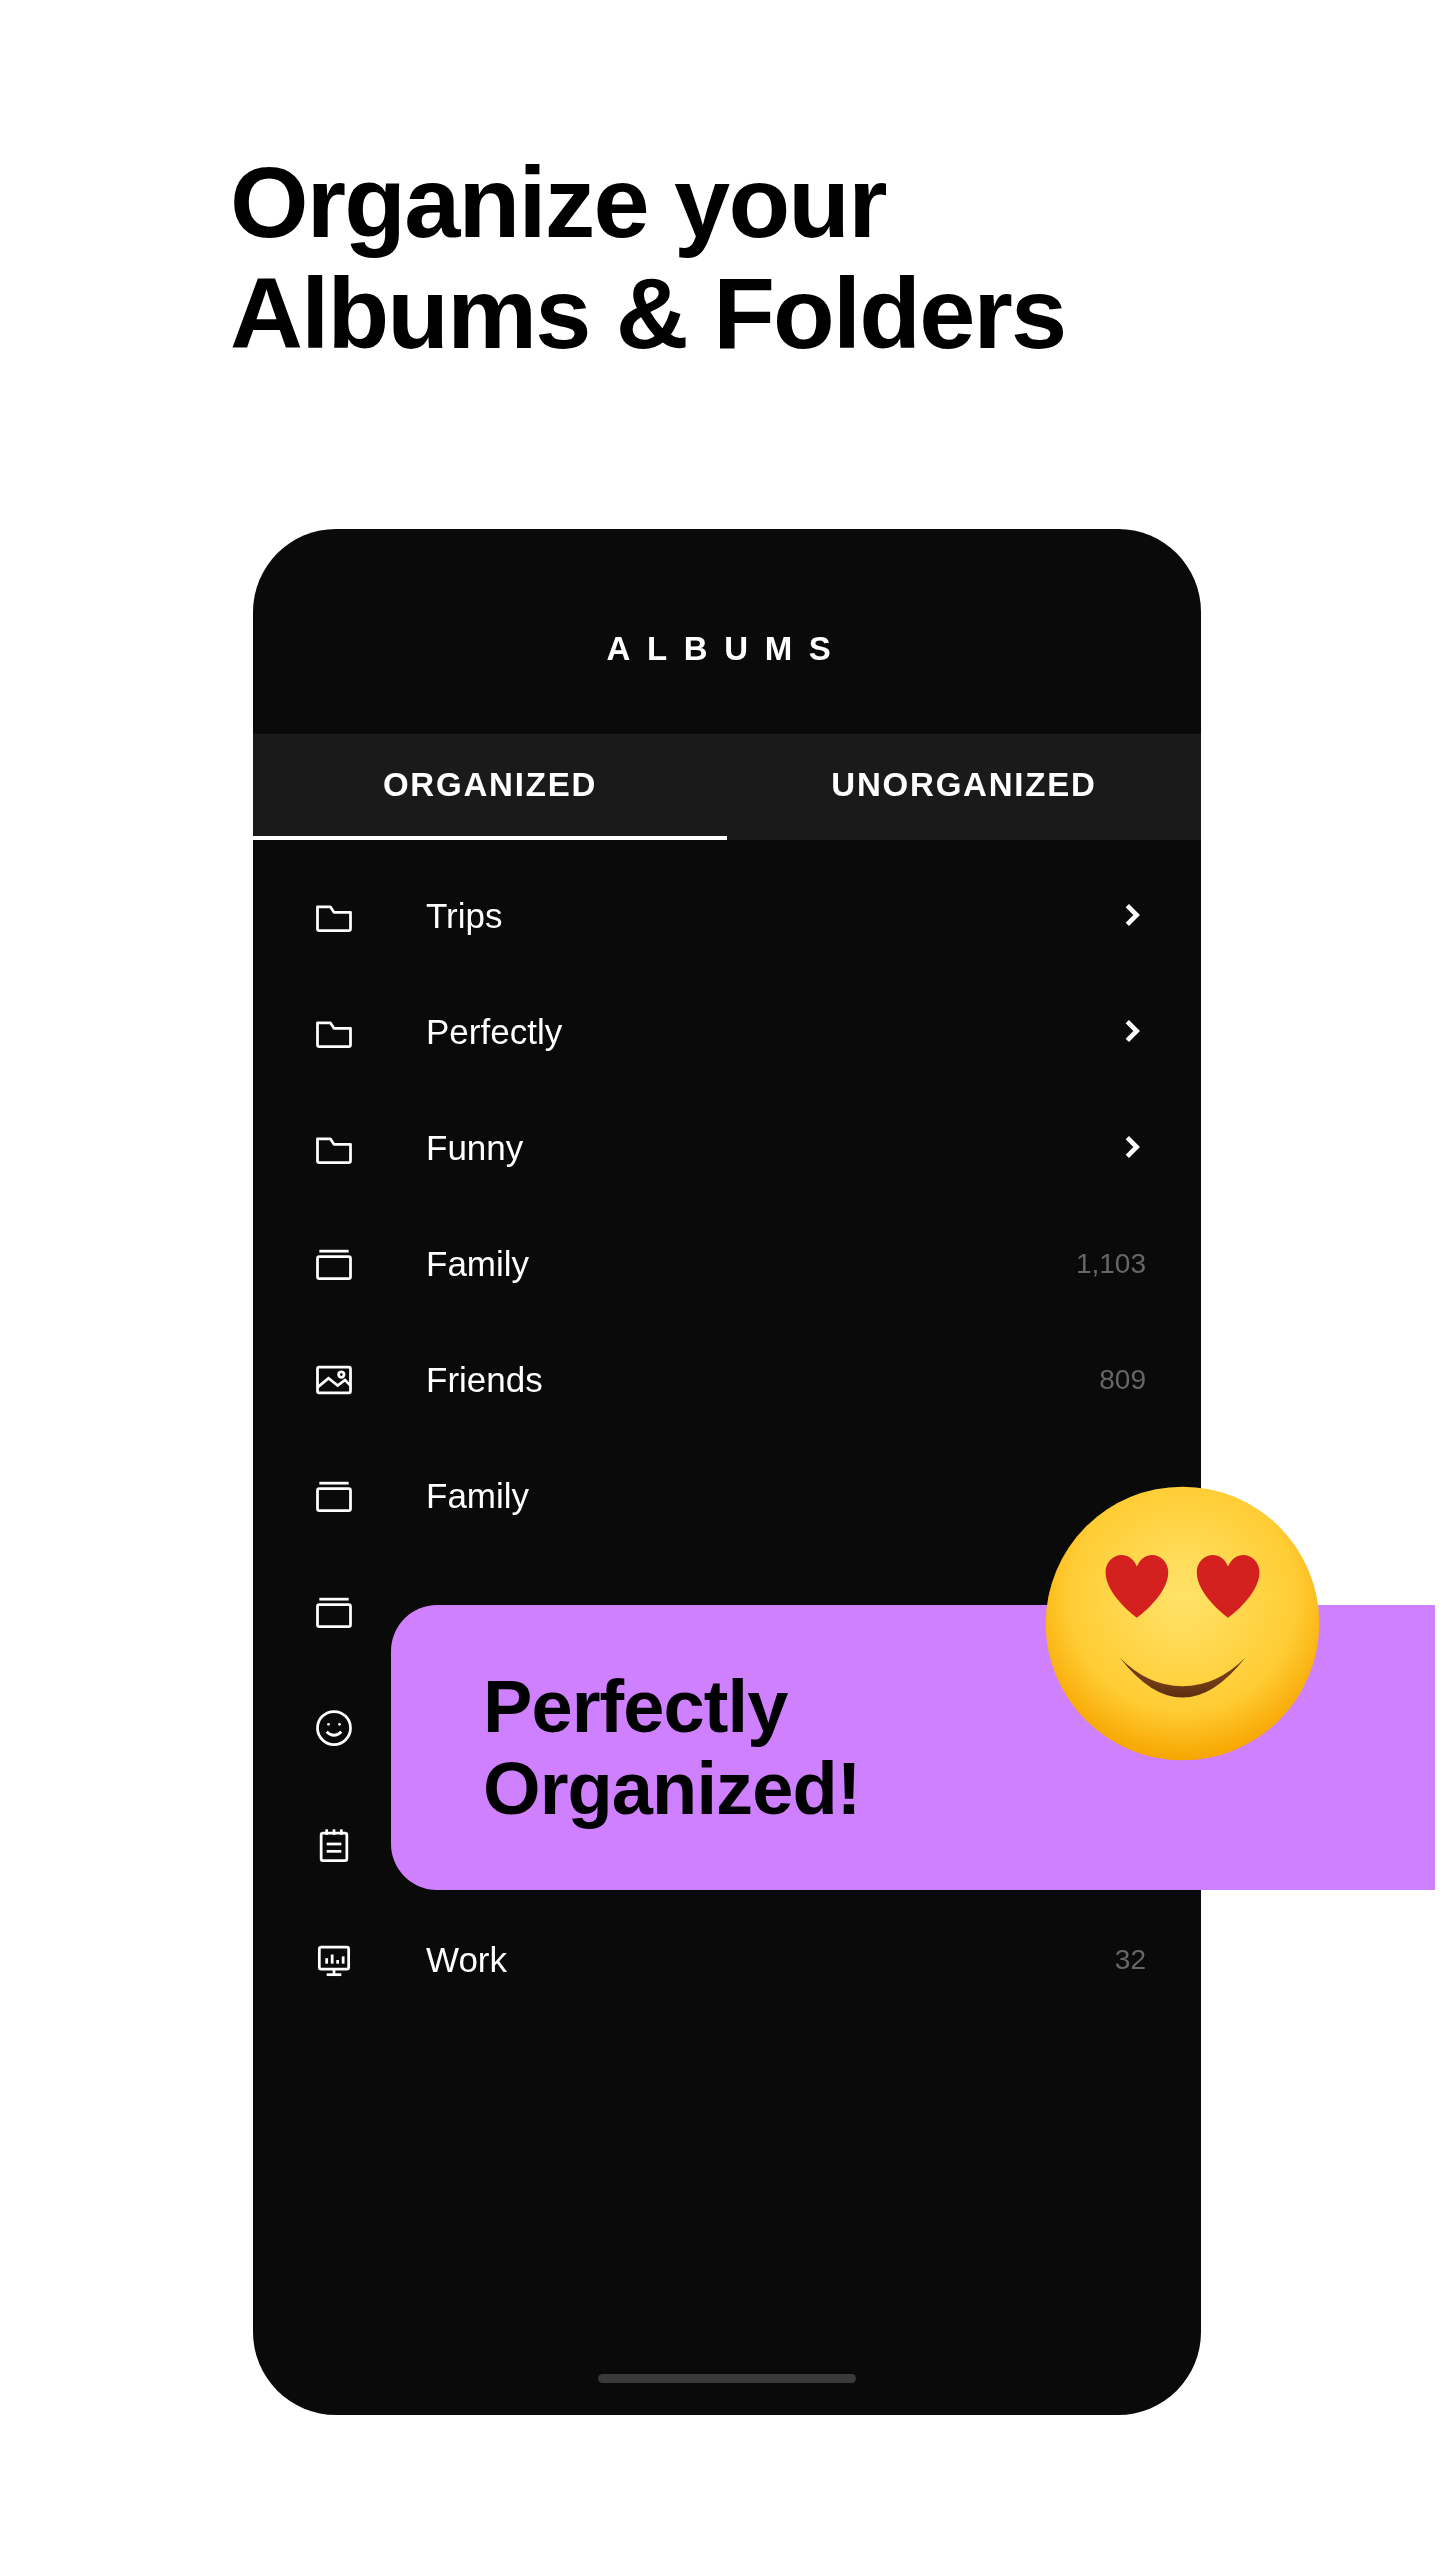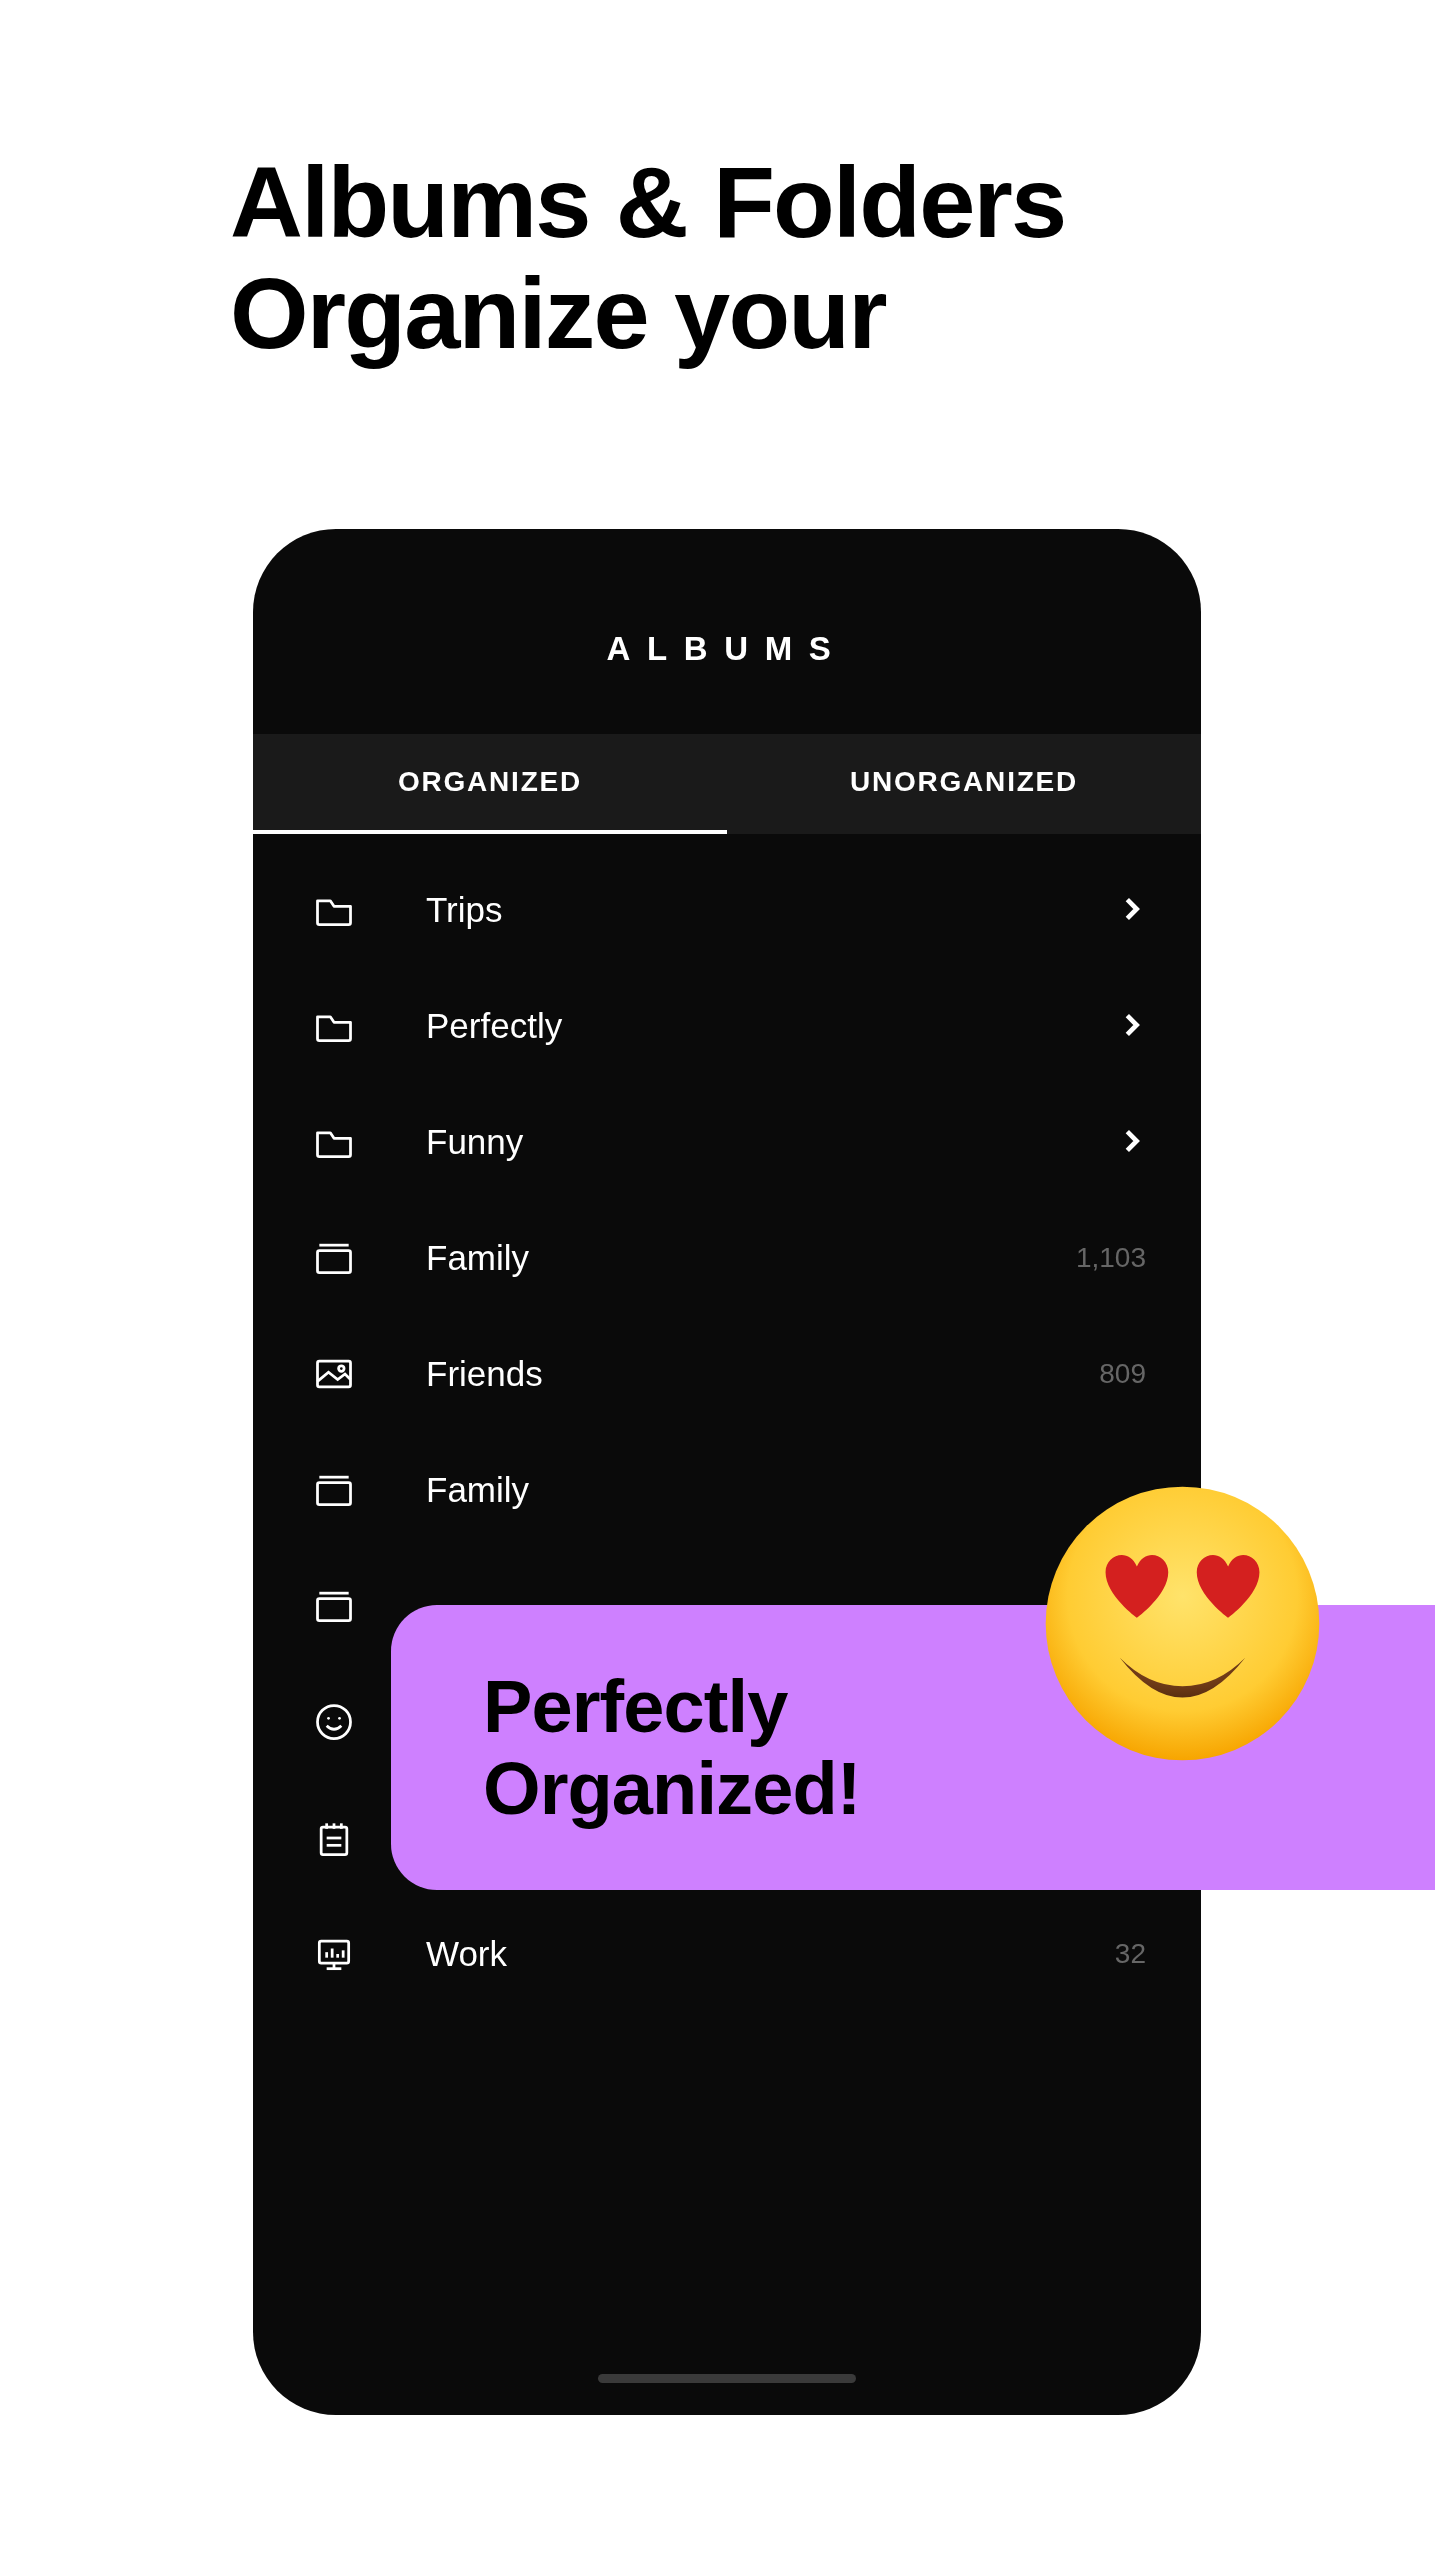--- a/index.html
+++ b/index.html
@@ -41,21 +41,21 @@
     padding-bottom: 66px;
   }
   .tabs {
     display: flex;
     background: #1a1a1a;
   }
   .tab {
     flex: 1;
     text-align: center;
     color: #fff;
-    font-size: 28px;
+    font-size: 33px;
     font-weight: 700;
     letter-spacing: 1.8px;
     padding: 32px 0;
     cursor: pointer;
   }
   .tab.active {
     border-bottom: 4.6px solid #fff;
   }
   .list {
     padding: 18.4px 0;
@@ -135,22 +135,22 @@
     left: 1040px;
     width: 285px;
     height: 285px;
   }
   .emoji svg { width: 100%; height: 100%; }
 </style>
 </head>
 <body>
 
 <div class="headline">
+  <div>Organize your</div>
   <div>Albums &amp; Folders</div>
-  <div>Organize your</div>
 </div>
 
 <div class="phone">
   <div class="phone-title">ALBUMS</div>
 
   <div class="tabs">
     <div class="tab active">ORGANIZED</div>
     <div class="tab">UNORGANIZED</div>
   </div>
 

